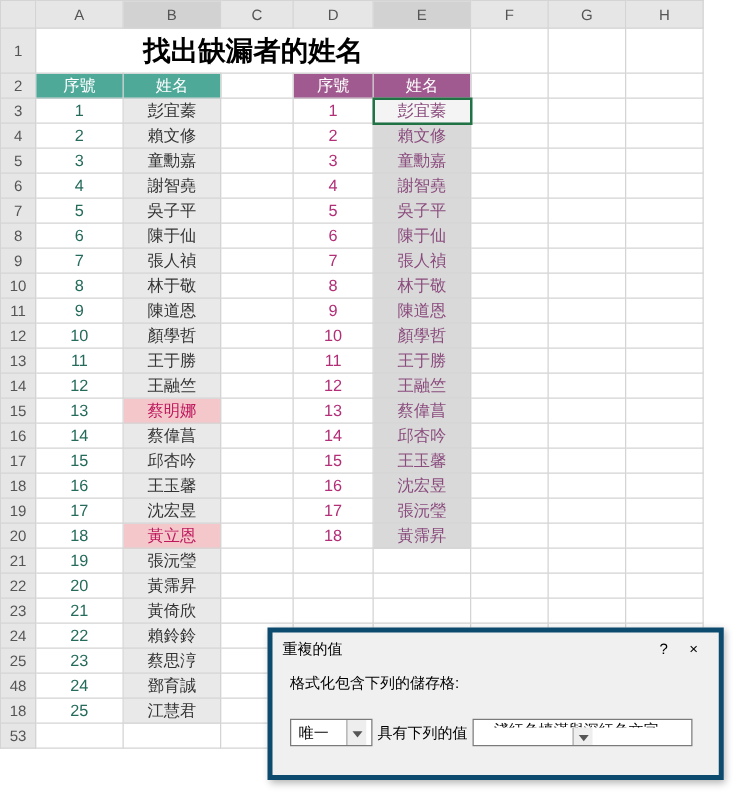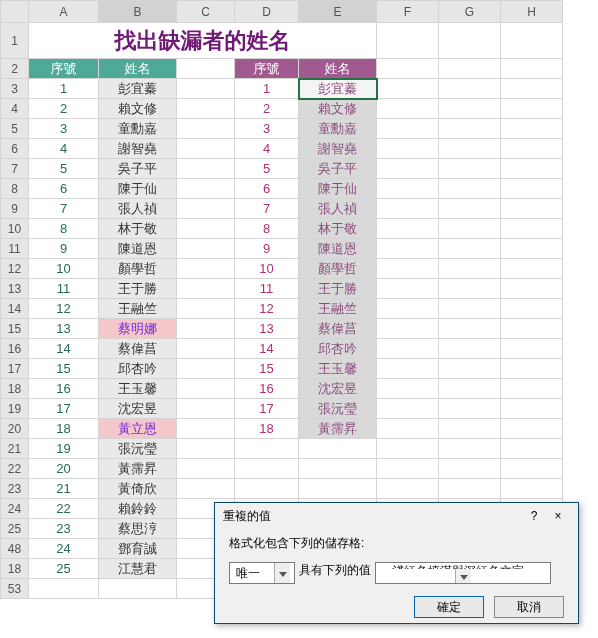--- a/index.html
+++ b/index.html
@@ -7,40 +7,40 @@
   .sheet { position: absolute; top: 0; left: 0; }
   table { border-collapse: collapse; }
   th, td { border: 1px solid #d4d4d4; padding: 0; font-weight: normal; }
   .colhead th { background: #e6e6e6; color: #555; height: 22px; text-align: center; font-size: 12px; }
   .colhead th.selcol { background: #d2d2d2; }
   .rowhead { background: #e6e6e6; color: #555; width: 28px; text-align: center; font-size: 12px; }
   .w-a { width: 70px; } .w-b { width: 78px; } .w-c { width: 58px; }
   .w-d { width: 64px; } .w-e { width: 78px; } .w-f { width: 62px; }
   .w-g { width: 62px; } .w-h { width: 62px; }
   .title-row td { height: 36px; }
-  .title { color: #701a75; font-size: 22px; font-weight: bold; text-align: center; }
+  .title { color: #000000; font-size: 22px; font-weight: bold; text-align: center; }
   .hdr1 { background: #4fa999; color: #fff; text-align: center; height: 20px; }
   .hdr2 { background: #a05a8f; color: #fff; text-align: center; height: 20px; }
   .num1 { color: #256b5c; text-align: center; }
   .name1 { background: #e9e9e9; color: #333; text-align: center; }
-  .name1.hlt { background: #f4c7cb; color: #6d28d9; }
+  .name1.hlt { background: #f4c7cb; color: #be185d; }
   .num2 { color: #b22e77; text-align: center; }
   .name2 { background: #d9d9d9; color: #8a4b7d; text-align: center; }
   .name2.sel { outline: 2px solid #217346; outline-offset: -1px; background: #f4f4f4; }
   tbody tr { height: 20px; }
   .corner { background: #e6e6e6; width: 28px; }
 
   .dialog { position: absolute; left: 214px; top: 502px; width: 365px; height: 122px;
-            background: #f0f0f0; border: 1px solid #0c4a6e; box-shadow: 2px 2px 6px rgba(0,0,0,.3); }
+            background: #f0f0f0; border: 4px solid #0c4a6e; box-shadow: 2px 2px 6px rgba(0,0,0,.3); }
   .dlg-title { display: flex; align-items: center; height: 26px; padding: 0 8px; font-size: 12px; }
   .dlg-title .t { flex: 1; }
   .dlg-help, .dlg-close { width: 24px; text-align: center; cursor: pointer; }
   .dlg-body { padding: 6px 14px 10px 14px; font-size: 12px; }
-  .dlg-label { margin-bottom: 10px; }
-  .dlg-row { display: flex; align-items: flex-start; gap: 4px; }
+  .dlg-label { margin-bottom: 20px; }
+  .dlg-row { display: flex; align-items: center; gap: 4px; }
   .combo { display: inline-flex; align-items: center; border: 1px solid #7a7a7a; background: #fff; height: 22px; }
   .combo .cv { padding: 0 6px; }
   .combo .btn { width: 16px; height: 20px; border-left: 1px solid #aaa; display: flex; align-items: center; justify-content: center; background: #eee; }
   .combo.small { width: 66px; }
   .combo.big { width: 176px; flex-direction: column; }
   .combo.small .cv { width: 44px; }
   .combo.big .cv { width: 154px; white-space: nowrap; overflow: hidden; }
   .dlg-btns { display: flex; justify-content: flex-end; gap: 10px; margin-top: 12px; }
   .dlg-btn { width: 70px; height: 22px; border: 1px solid #888; background: #e9e9e9; text-align: center; line-height: 20px; cursor: pointer; font-size: 12px; }
   .dlg-btn.primary { border: 1px solid #0066b3; }
@@ -389,18 +389,14 @@
           </span>
       </div>
       <span>具有下列的值</span>
       <div class="combo big">
         <span class="cv">淺紅色填滿與深紅色文字</span>
         <span class="btn">
             <span class="chev"></span>
           </span>
       </div>
     </div>
-    <div class="dlg-btns">
-      <div class="dlg-btn primary">確定</div>
-      <div class="dlg-btn">取消</div>
-    </div>
   </div>
 </div>
 
 </body></html>

